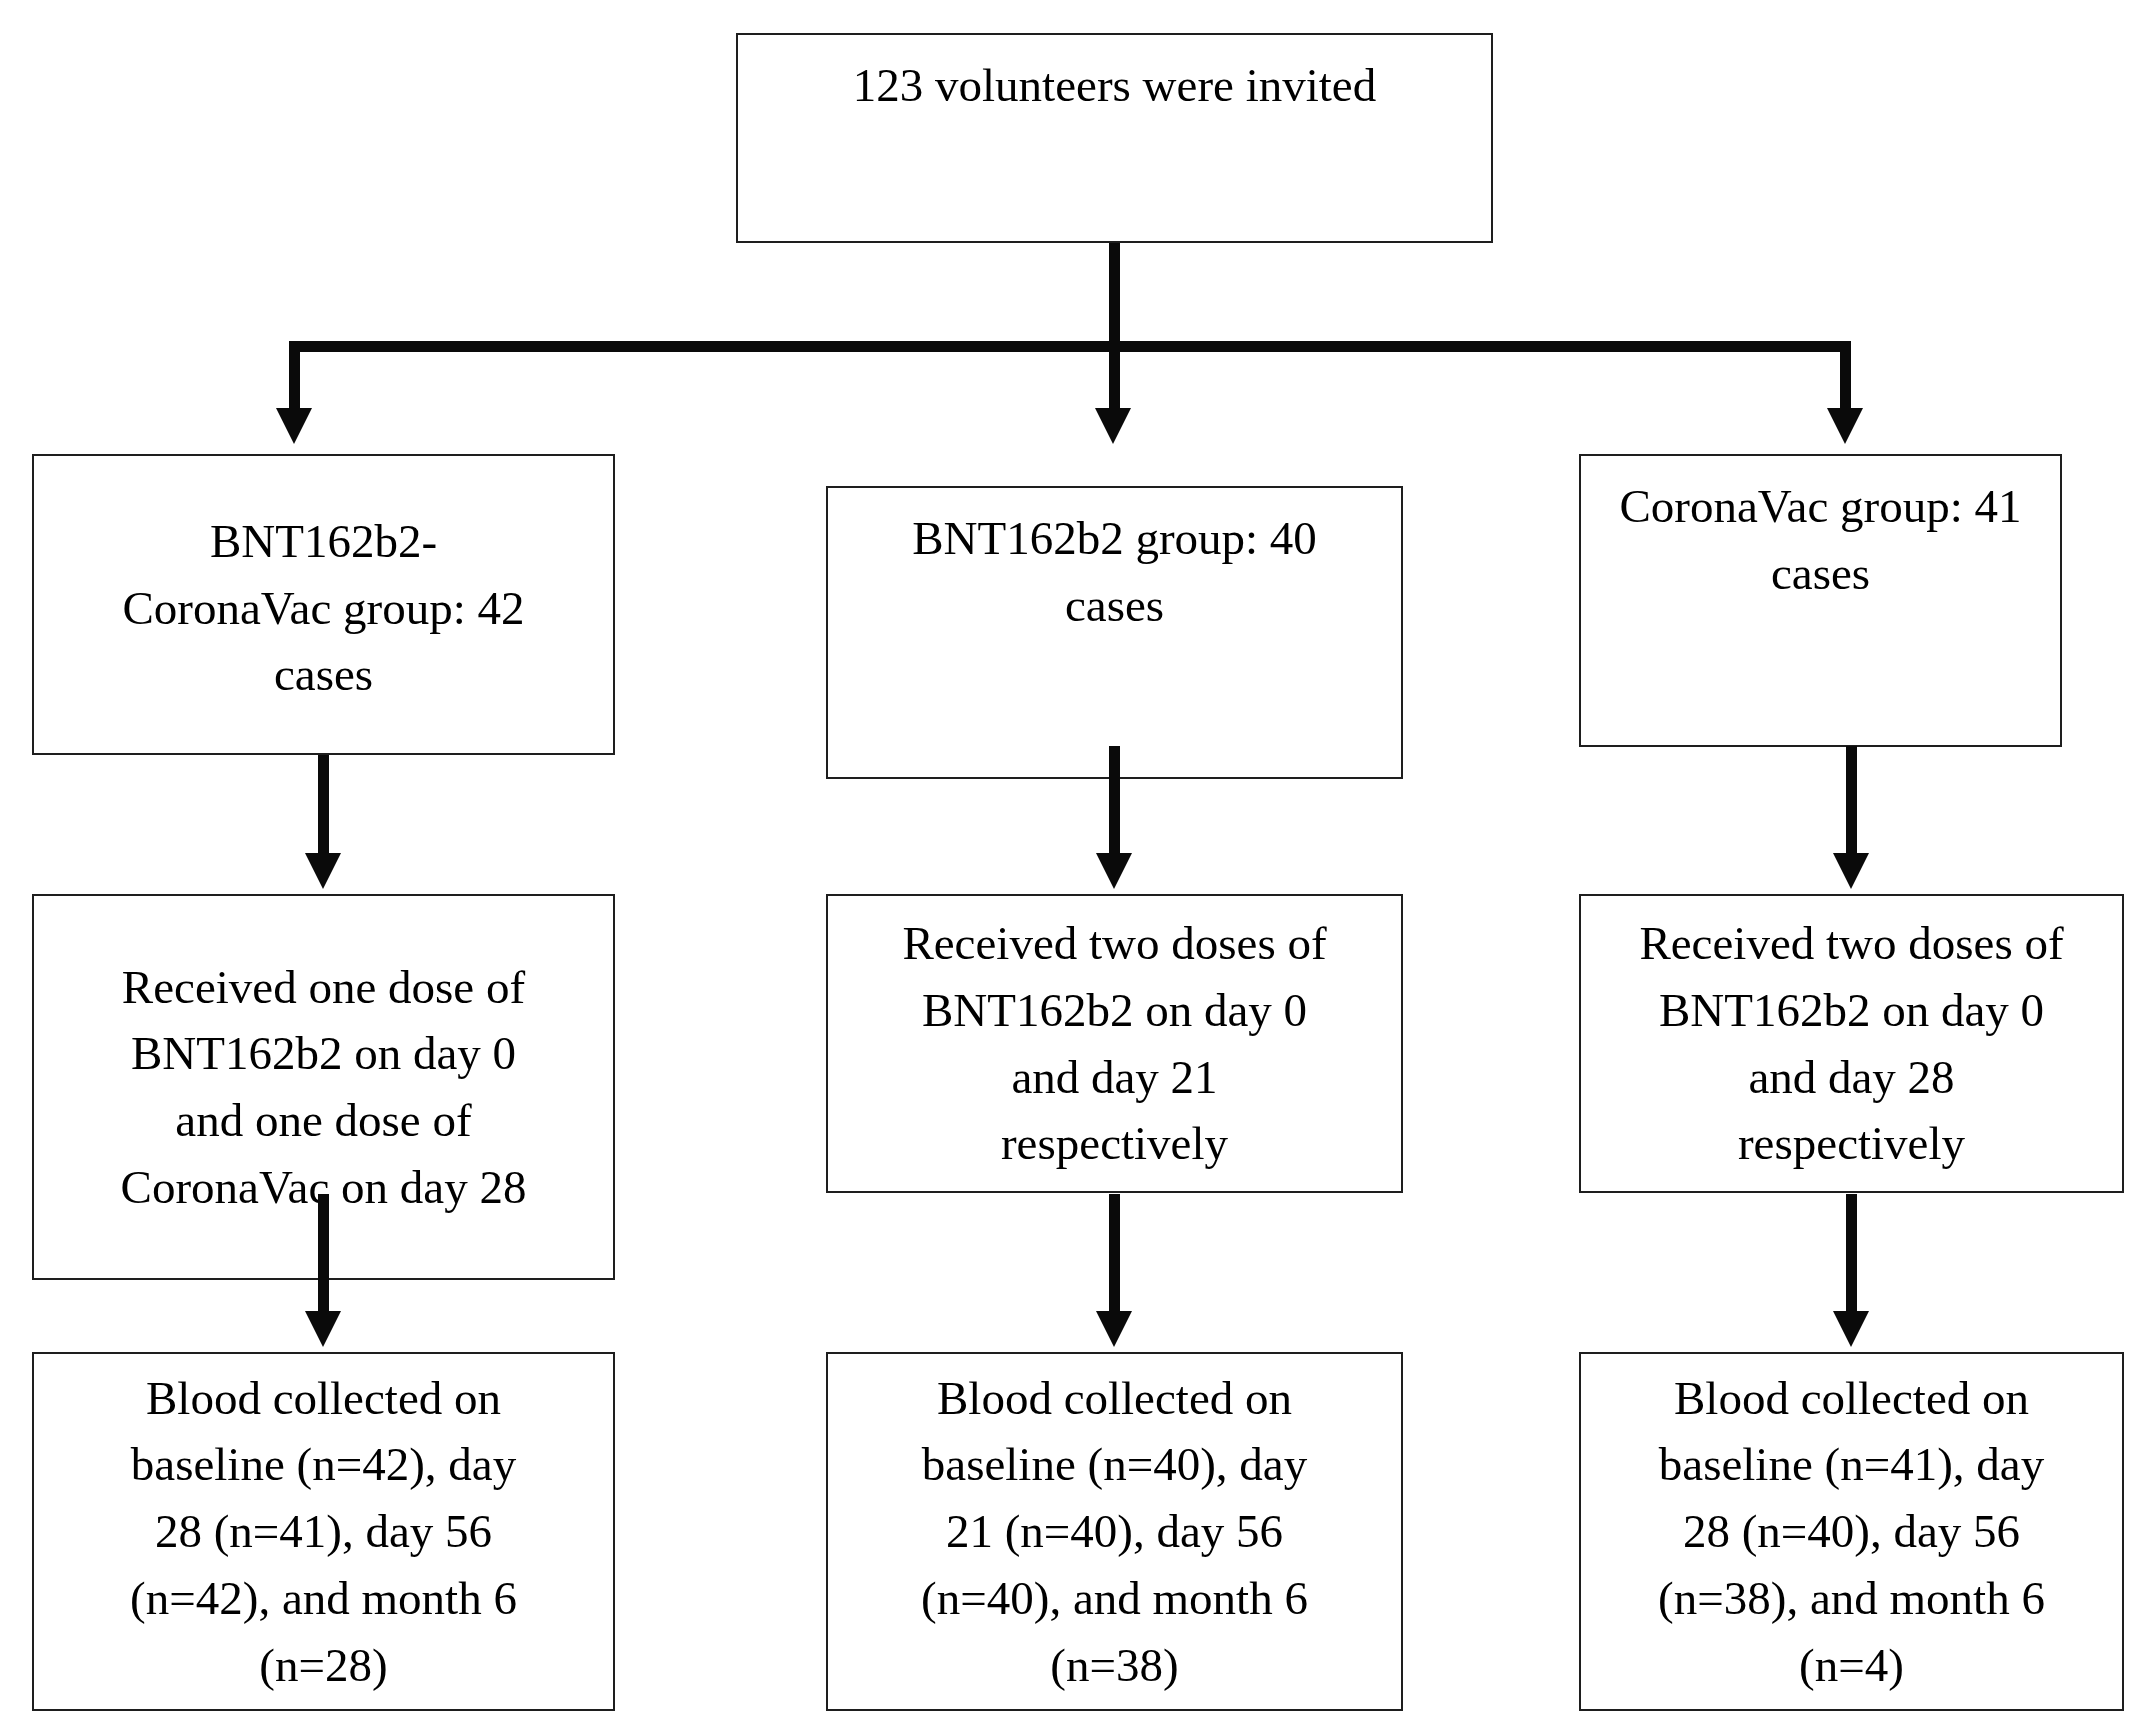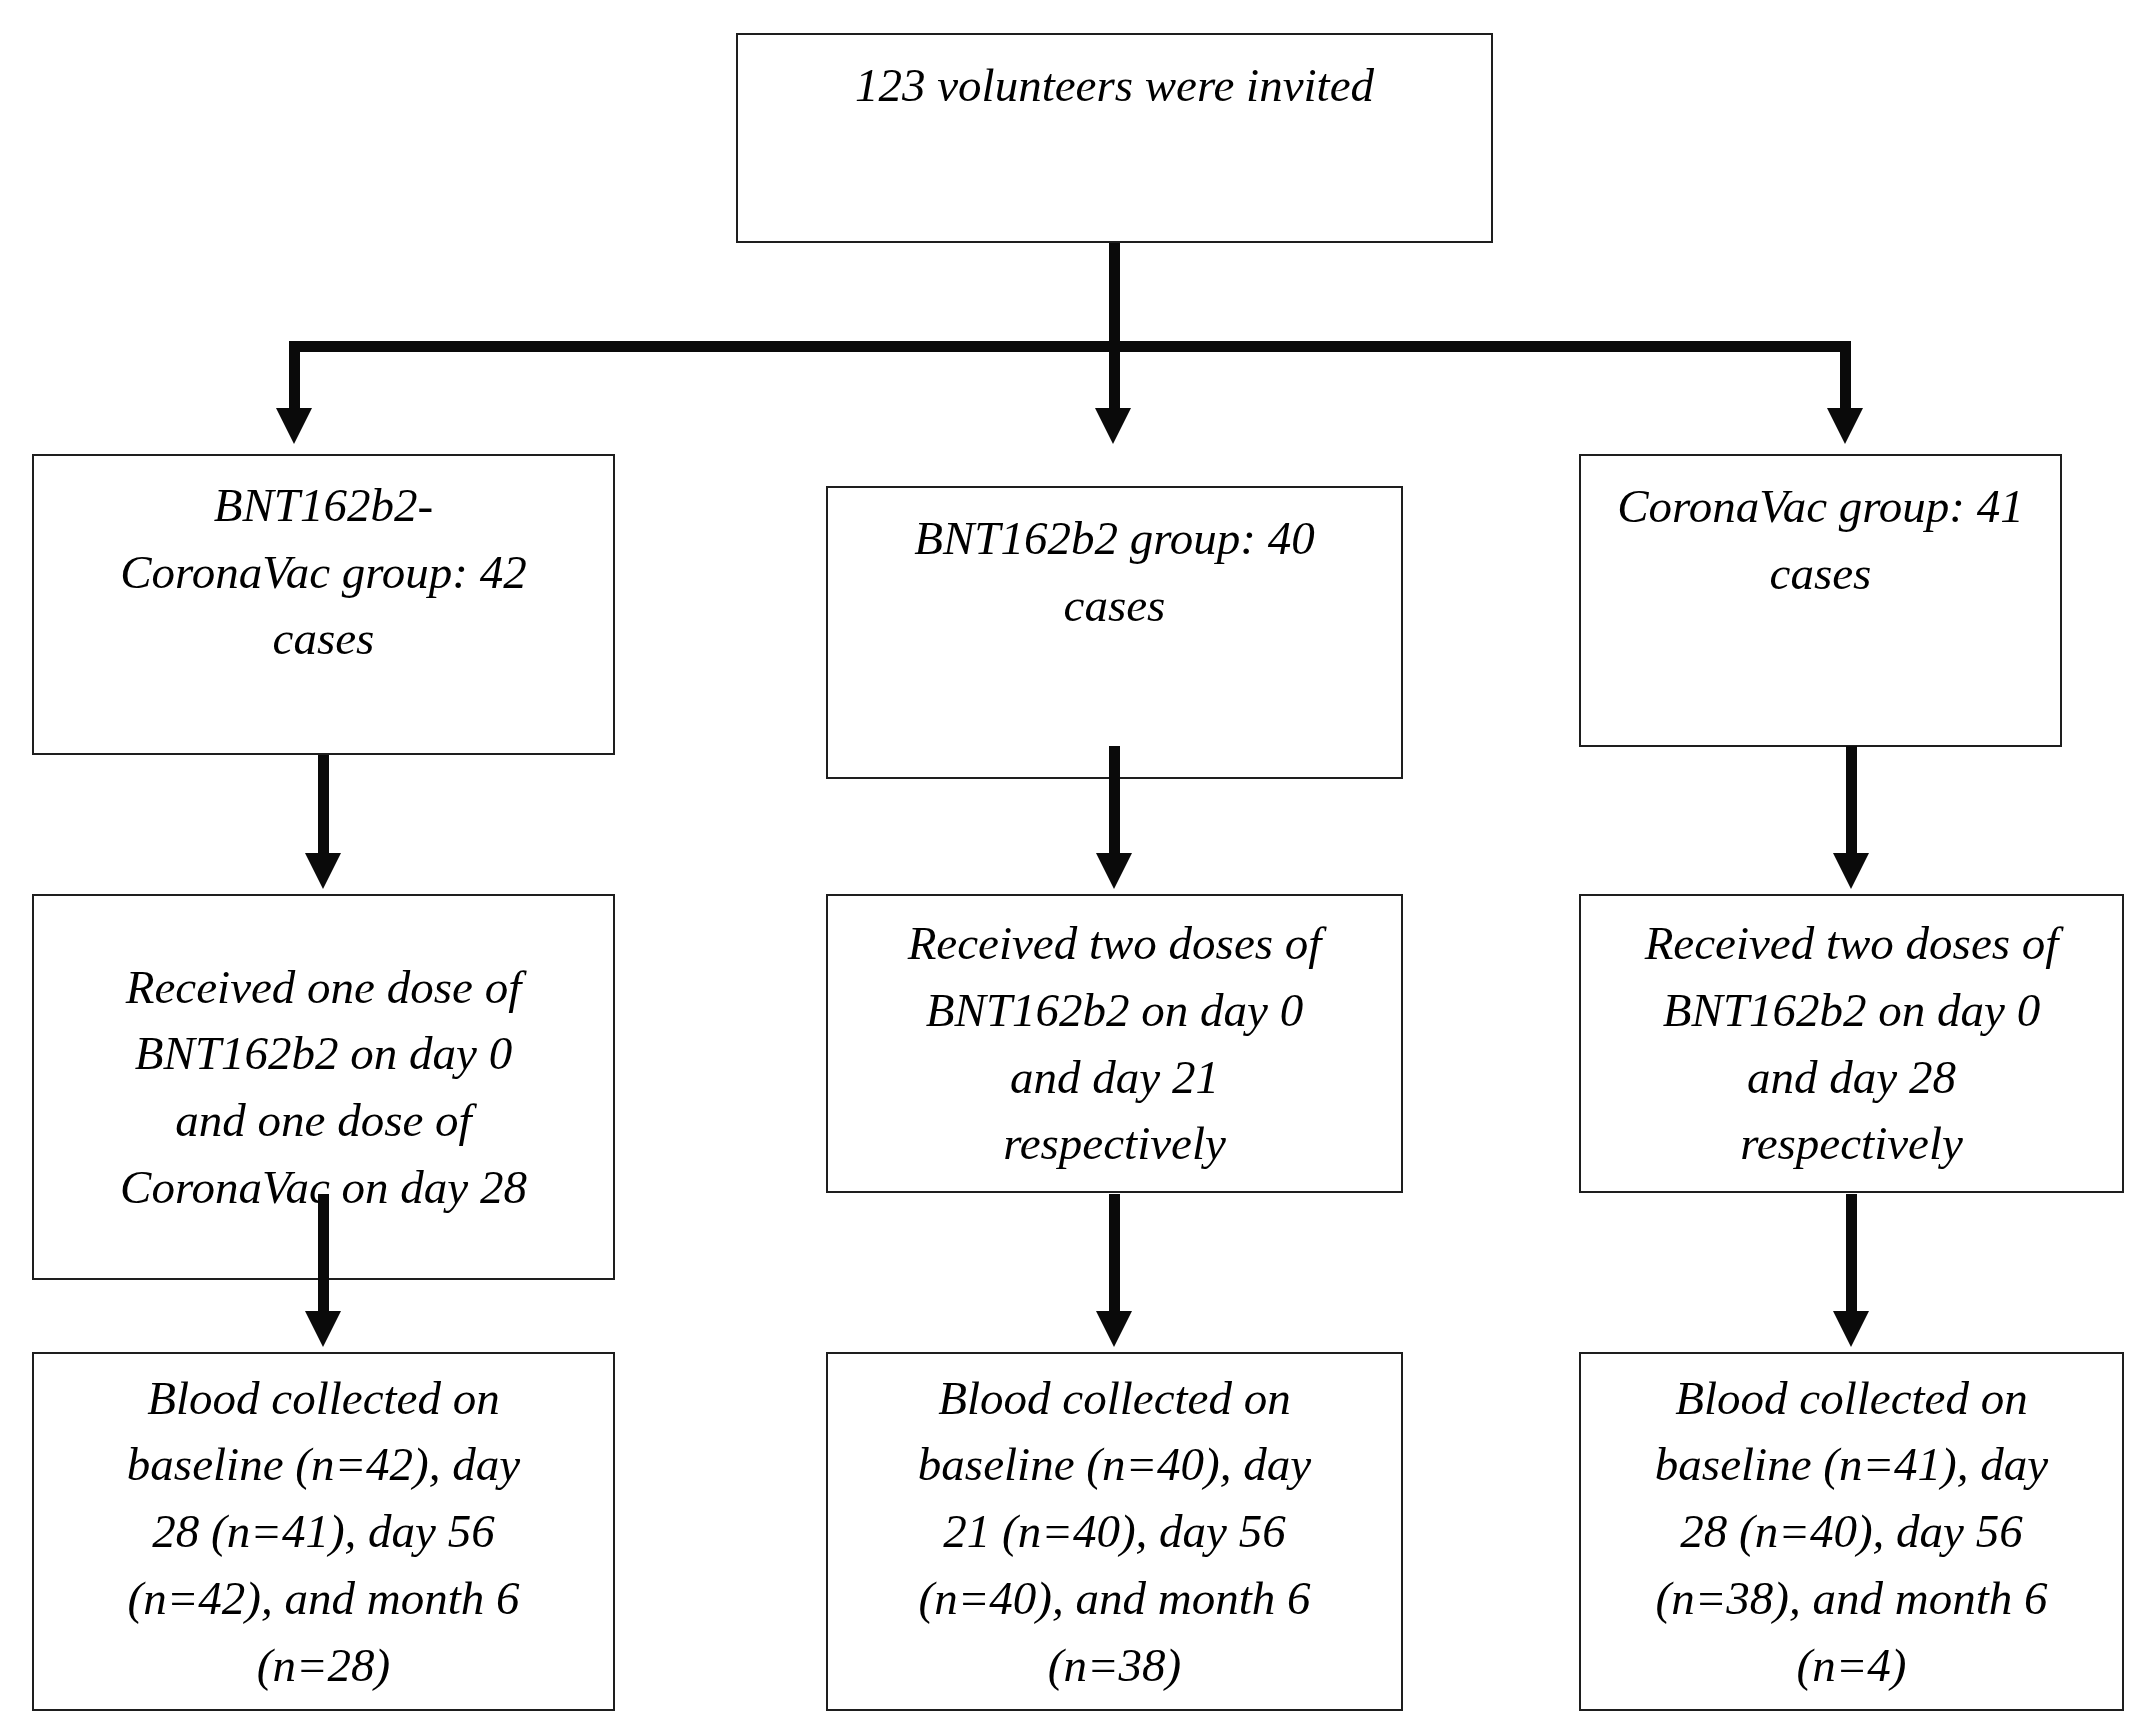--- a/index.html
+++ b/index.html
@@ -16,24 +16,24 @@
     position: absolute;
     box-sizing: border-box;
     border: 2.7px solid #1e1e1e;
     background: #ffffff;
     display: flex;
     justify-content: center;
     text-align: center;
     font-size: 47px;
     line-height: 1.42;
   }
-  .box .box-text { width: 100%; font-style: italic; }
+  .box .box-text { width: 100%; }
   .align-top    { align-items: flex-start; }
   .align-center { align-items: center; }
-  .pad-lg { padding-top: 16px; }
+  .pad-lg { padding-top: 52px; }
   .pad-md { padding-top: 17.3px; }
   .shaft, .bar {
     position: absolute;
     background: #0a0a0a;
   }
   .head {
     position: absolute;
     width: 0;
     height: 0;
     border-left: 18.6px solid transparent;

